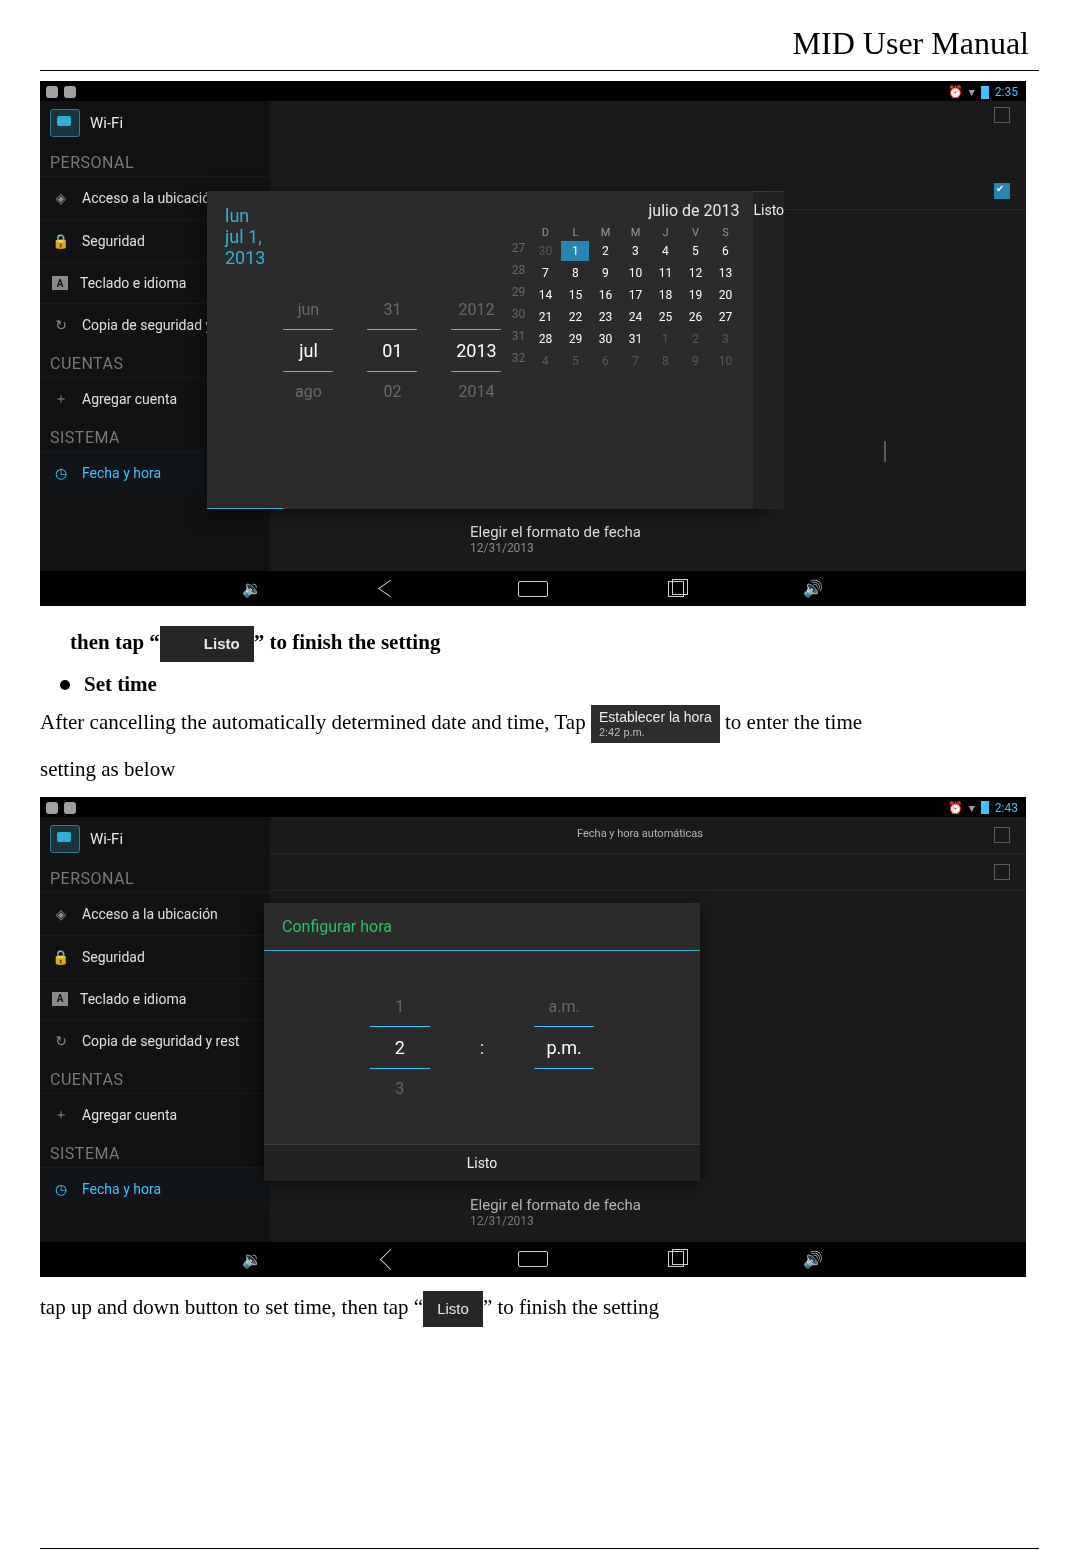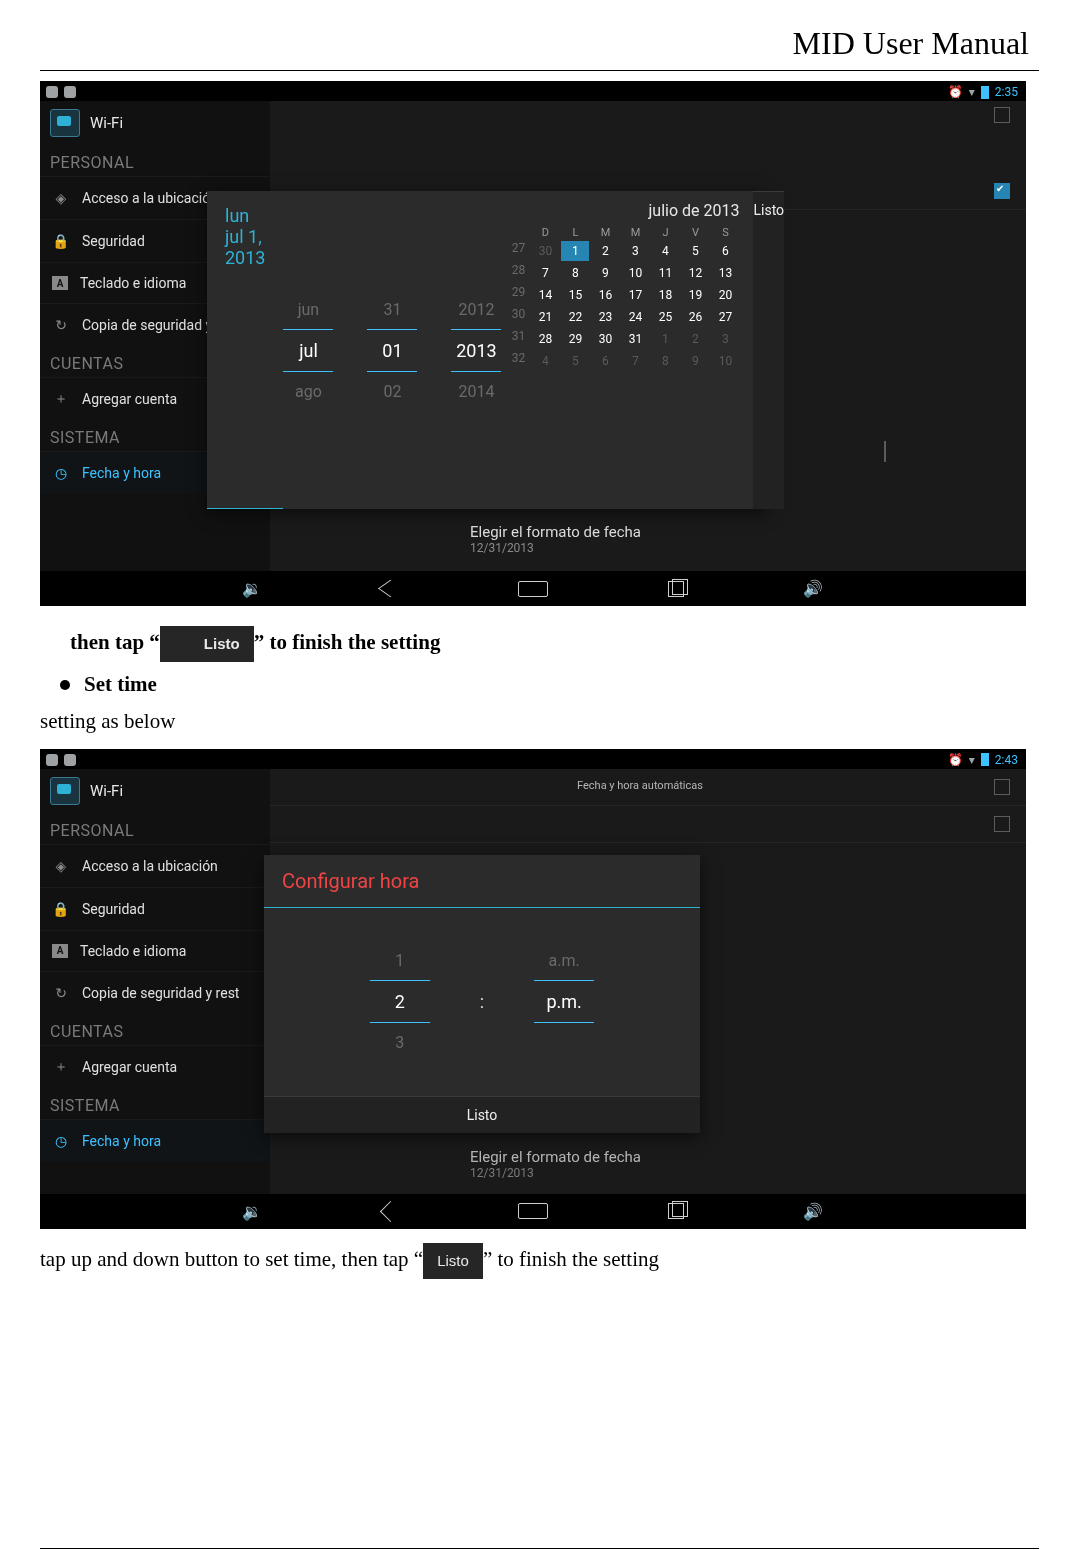--- a/index.html
+++ b/index.html
@@ -39,21 +39,21 @@
   .cal-col { flex:1.1; padding:10px 14px 10px 6px; }
   .cal-title { text-align:right; color:#e8e8e8; font-size:16px; margin-bottom:6px; }
   .cal-grid { display:grid; grid-template-columns:22px repeat(7,28px); gap:2px; font-size:12px; }
   .cal-grid .wk { color:#6a6a6a; text-align:center; }
   .cal-grid .dh { color:#9a9a9a; text-align:center; font-size:11px; }
   .cal-grid .d { color:#fff; text-align:center; padding:3px 0; }
   .cal-grid .d.off { color:#5a5a5a; }
   .cal-grid .d.sel { background:#2685b3; }
   .dlg-btn { background:#222; color:#eee; text-align:center; padding:10px 0; font-size:14px; border-top:1px solid #3a3a3a; }
   .time-dialog { left:224px; top:106px; width:436px; height:278px; display:flex; flex-direction:column; }
-  .time-dialog .header { color:#ef4444; font-size:20px; padding:14px 18px; border-bottom:1.5px solid #2fb1d6; }
+  .time-dialog .header { color:#22c55e; font-size:16px; padding:14px 18px; border-bottom:1.5px solid #2fb1d6; }
   .time-dialog .body { flex:1; display:flex; justify-content:center; gap:50px; align-items:center; }
   .tspn { text-align:center; }
   .tspn .faded { color:#6a6a6a; font-size:16px; padding:10px 0; }
   .tspn .cur { color:#fff; font-size:18px; padding:10px 10px; border-top:1px solid #3dc2ff; border-bottom:1px solid #3dc2ff; display:inline-block; min-width:40px; }
   .para { font-size:21px; line-height:1.6; margin:20px 0 10px 0; }
   .indent { text-indent:30px;font-weight:bold; }
   .inline-btn { display:inline-block; background:#262626; color:#e8e8e8; font-family:Arial,sans-serif; font-size:15px; padding:6px 14px; vertical-align:middle; }
   .inline-btn2 { display:inline-block; background:#2d2d2d; color:#eee; font-family:Arial,sans-serif; font-size:14px; padding:4px 8px; vertical-align:middle; line-height:1.2; }
   .inline-btn2 .sub { display:block; font-size:11px; color:#bbb; }
   .bullet-row { display:flex; align-items:center; gap:14px; margin:10px 0 8px 20px; }
@@ -234,20 +234,28 @@
 
   <div class="para indent">
     <span>then tap “</span><span class="inline-btn">Listo</span><span>” to finish the setting</span>
   </div>
 
   <div class="bullet-row">
     <span class="bullet"></span>
     <span class="bullet-text">Set time</span>
   </div>
 
+  <div class="para justify" style="margin-top:4px">
+    <span>After  cancelling  the  automatically  determined  date  and  time,  Tap</span>
+    <span class="inline-btn2">
+      <span>Establecer la hora</span>
+      <span class="sub">2:42 p.m.</span>
+    </span>
+    <span>to  enter  the  time</span>
+  </div>
   <div class="para" style="margin-top:6px">setting as below</div>
 
   <div class="screenshot small">
     <div class="status-bar">
       <div class="status-left">
         <span class="alarm-icon" style="border-radius:3px"></span>
         <span class="alarm-icon" style="border-radius:3px"></span>
       </div>
       <div class="status-right">
         <span style="color:#9fa2a5">⏰</span>

